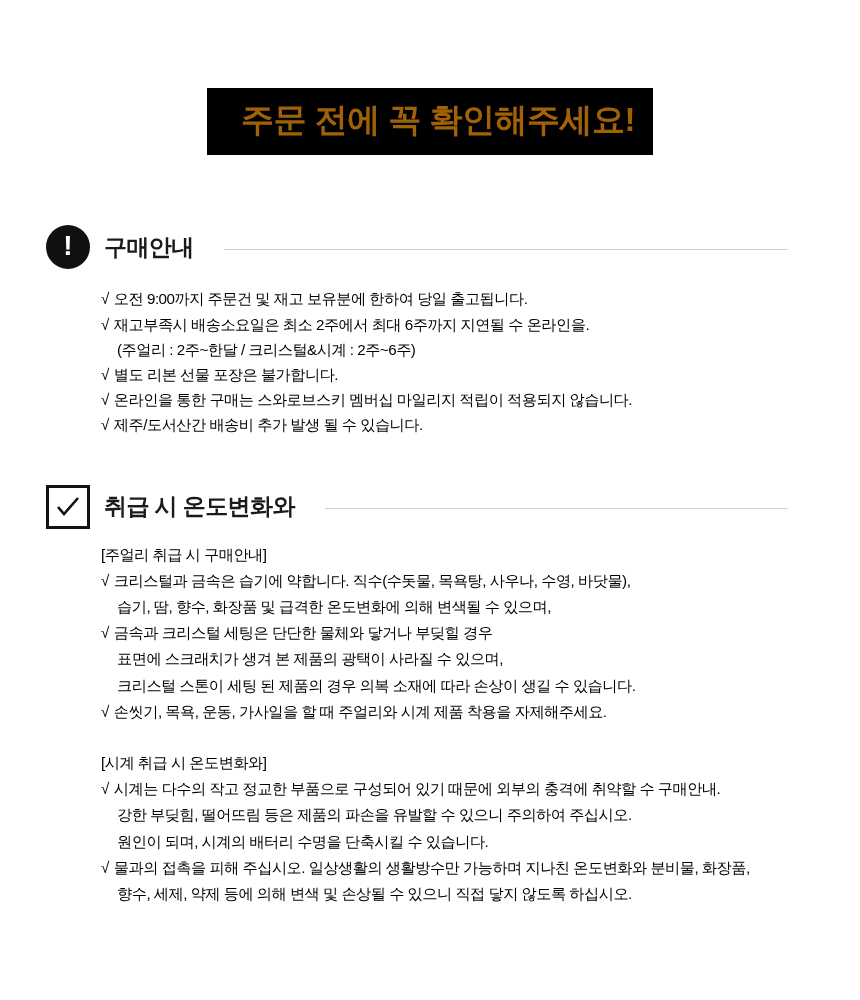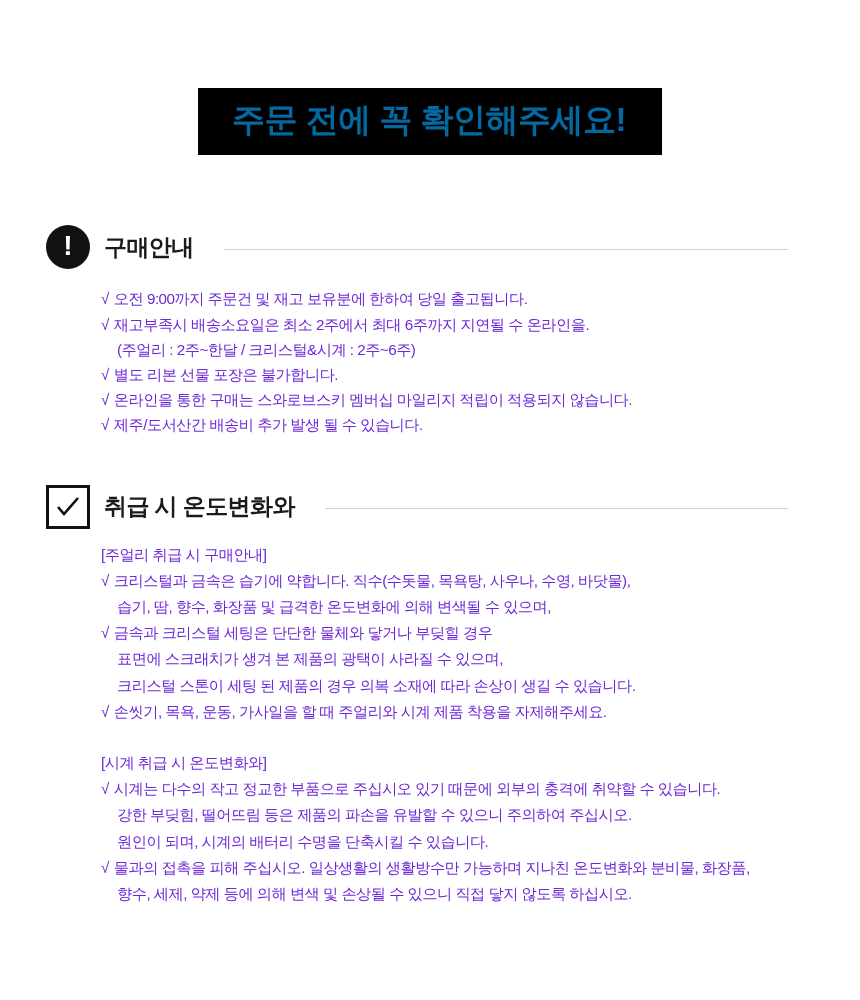--- a/index.html
+++ b/index.html
@@ -23,25 +23,25 @@
   }
 
   
   .banner-wrap {
     padding-top: 88px;
     display: flex;
     justify-content: center;
   }
   .banner {
     background: #000000;
-    color: #0369a1;
+    color: #a16207;
     font-size: 33px;
     font-weight: bold;
     letter-spacing: -0.5px;
-    padding: 14px 36px 17px 34px;
+    padding: 14px 18px 17px 34px;
     line-height: 1.1;
     white-space: nowrap;
   }
 
   
   .section {
     margin-top: 70px;
     padding-left: 46px;
     padding-right: 72px;
   }
@@ -94,21 +94,21 @@
     font-size: 15.2px;
     line-height: 1.0;
     letter-spacing: -0.5px;
   }
   .section.second .sec-body { margin-top: 18px; }
 
   .line {
     display: block;
     white-space: nowrap;
     margin-bottom: 10px;
-    color: #6d28d9;
+    color: #000000;
   }
   .line.check { text-indent: 0; }
   .line.cont { padding-left: 16px; }
   .line.sub  { padding-left: 0px; }
   .line.spacer { height: 14px; margin: 0; }
   .line .chk { margin-right: 5px; }
 
   .section.second .line { margin-bottom: 11px; }
 </style>
 </head>
@@ -149,21 +149,21 @@
     <div class="sec-body">
       <span class="line sub">[주얼리 취급 시 구매안내]</span>
       <span class="line check"><span class="chk">√</span><span>크리스털과 금속은 습기에 약합니다. 직수(수돗물, 목욕탕, 사우나, 수영, 바닷물),</span></span>
       <span class="line cont"><span>습기, 땀, 향수, 화장품 및 급격한 온도변화에 의해 변색될 수 있으며,</span></span>
       <span class="line check"><span class="chk">√</span><span>금속과 크리스털 세팅은 단단한 물체와 닿거나 부딪힐 경우</span></span>
       <span class="line cont"><span>표면에 스크래치가 생겨 본 제품의 광택이 사라질 수 있으며,</span></span>
       <span class="line cont"><span>크리스털 스톤이 세팅 된 제품의 경우 의복 소재에 따라 손상이 생길 수 있습니다.</span></span>
       <span class="line check"><span class="chk">√</span><span>손씻기, 목욕, 운동, 가사일을 할 때 주얼리와 시계 제품 착용을 자제해주세요.</span></span>
       <span class="line spacer"></span>
       <span class="line sub">[시계 취급 시 온도변화와]</span>
-      <span class="line check"><span class="chk">√</span><span>시계는 다수의 작고 정교한 부품으로 주십시오 있기 때문에 외부의 충격에 취약할 수 있습니다.</span></span>
+      <span class="line check"><span class="chk">√</span><span>시계는 다수의 작고 정교한 부품으로 구성되어 있기 때문에 외부의 충격에 취약할 수 구매안내.</span></span>
       <span class="line cont"><span>강한 부딪힘, 떨어뜨림 등은 제품의 파손을 유발할 수 있으니 주의하여 주십시오.</span></span>
       <span class="line cont"><span>원인이 되며, 시계의 배터리 수명을 단축시킬 수 있습니다.</span></span>
       <span class="line check"><span class="chk">√</span><span>물과의 접촉을 피해 주십시오. 일상생활의 생활방수만 가능하며 지나친 온도변화와 분비물, 화장품,</span></span>
       <span class="line cont"><span>향수, 세제, 약제 등에 의해 변색 및 손상될 수 있으니 직접 닿지 않도록 하십시오.</span></span>
     </div>
   </div>
 
 </div>
 
 </body></html>

